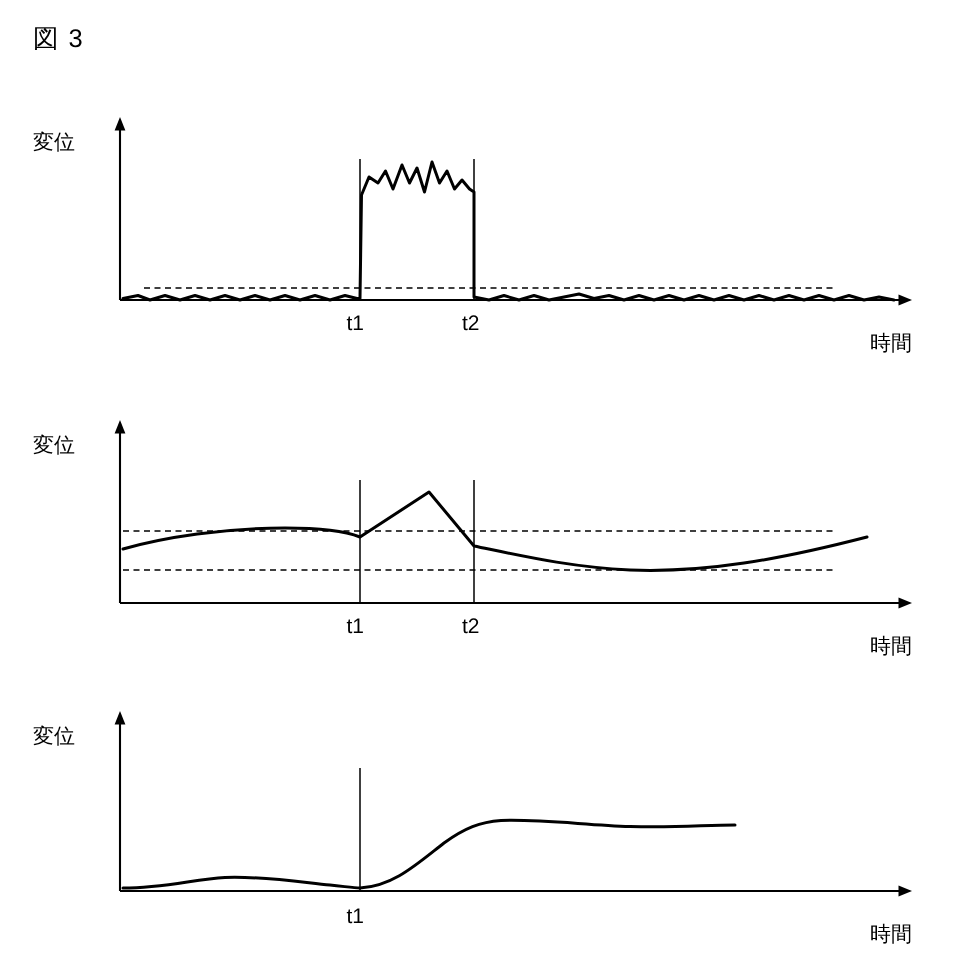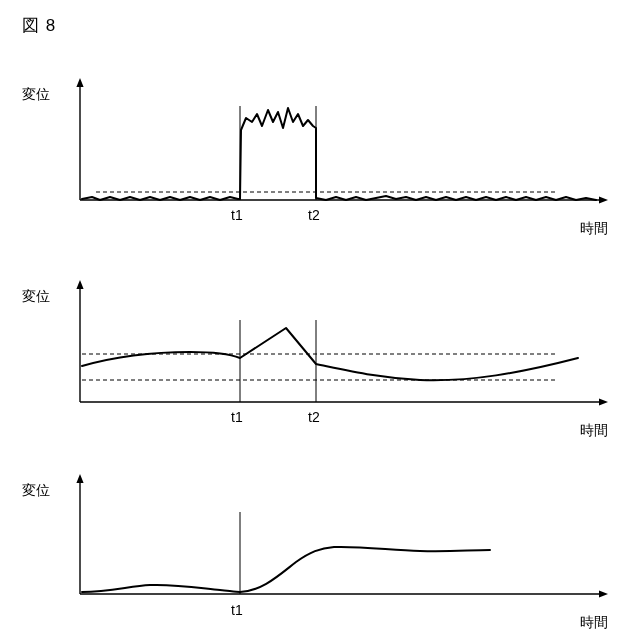--- a/index.html
+++ b/index.html
@@ -65,21 +65,21 @@
     fill: none;
   }
   .vline {
     stroke: #000000;
     stroke-width: 1;
   }
 </style>
 </head>
 <body>
 
-<div id="figure-label">図 8</div>
+<div id="figure-label">図 3</div>
 
 <div class="panel" id="panel-1">
   <div class="axis-label-y" style="left:22px; top:16px;">変位</div>
   <div class="axis-label-x" style="left:580px; top:150px;">時間</div>
   <div class="tick-label" style="left:231px; top:137px;">t1</div>
   <div class="tick-label" style="left:308px; top:137px;">t2</div>
 
   <svg width="640" height="180" viewBox="0 0 640 180">
 
     <line class="axis-line" x1="80" y1="130" x2="80" y2="14"></line>

